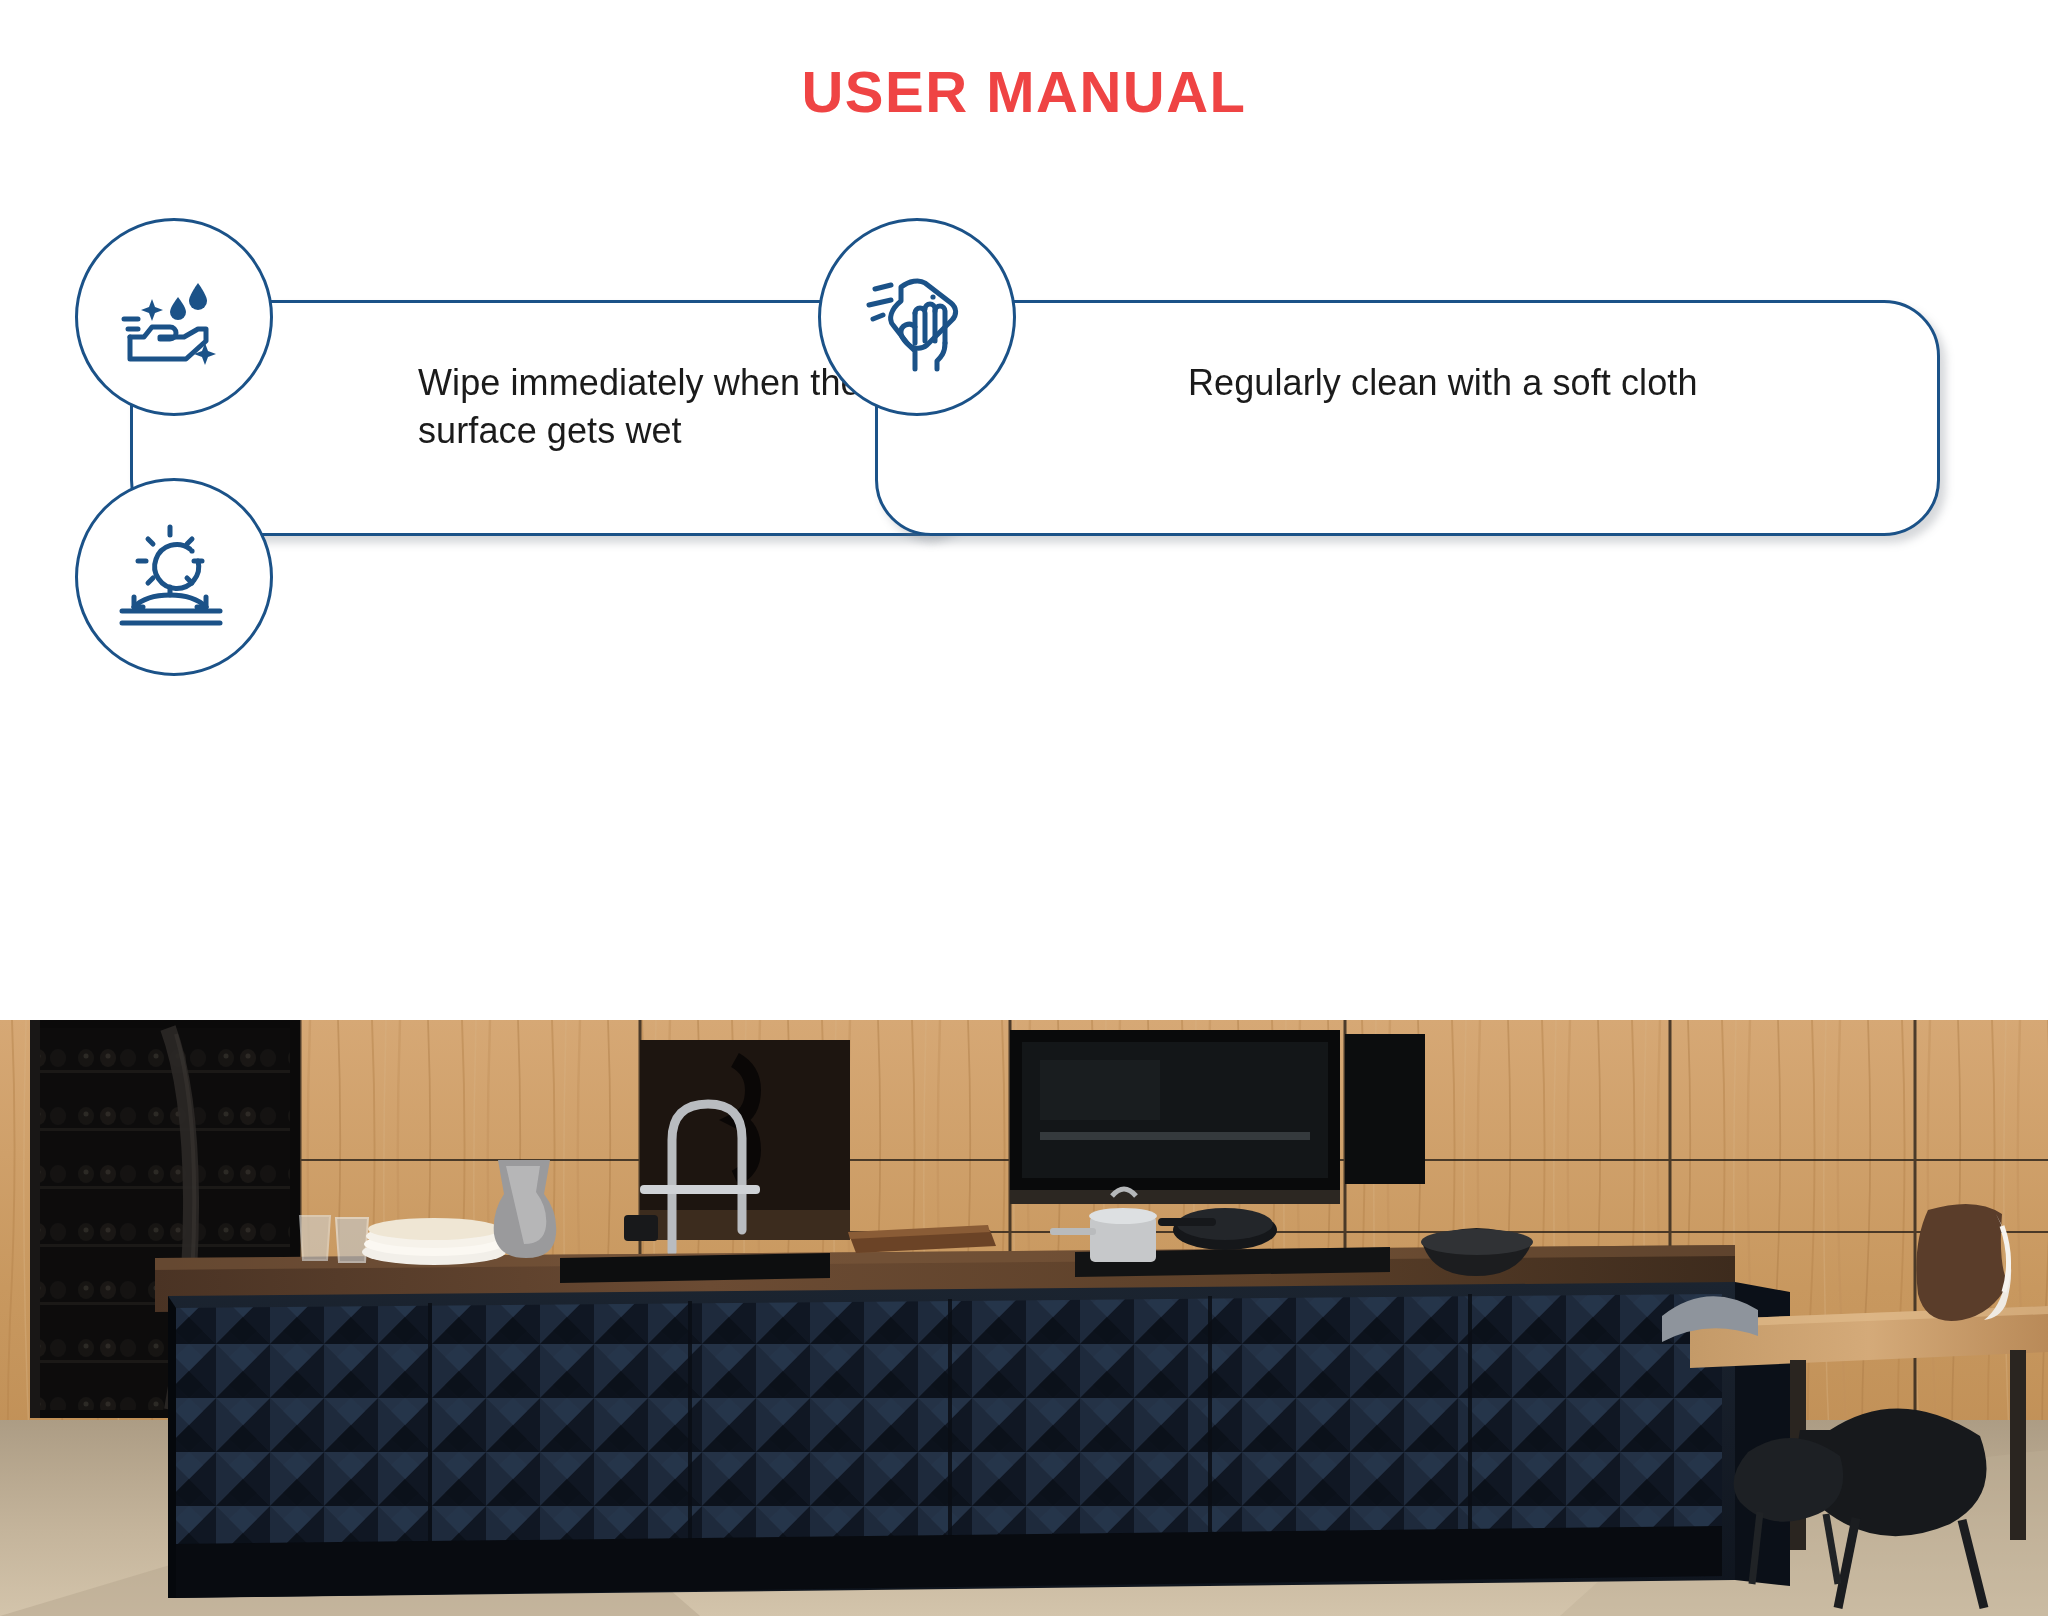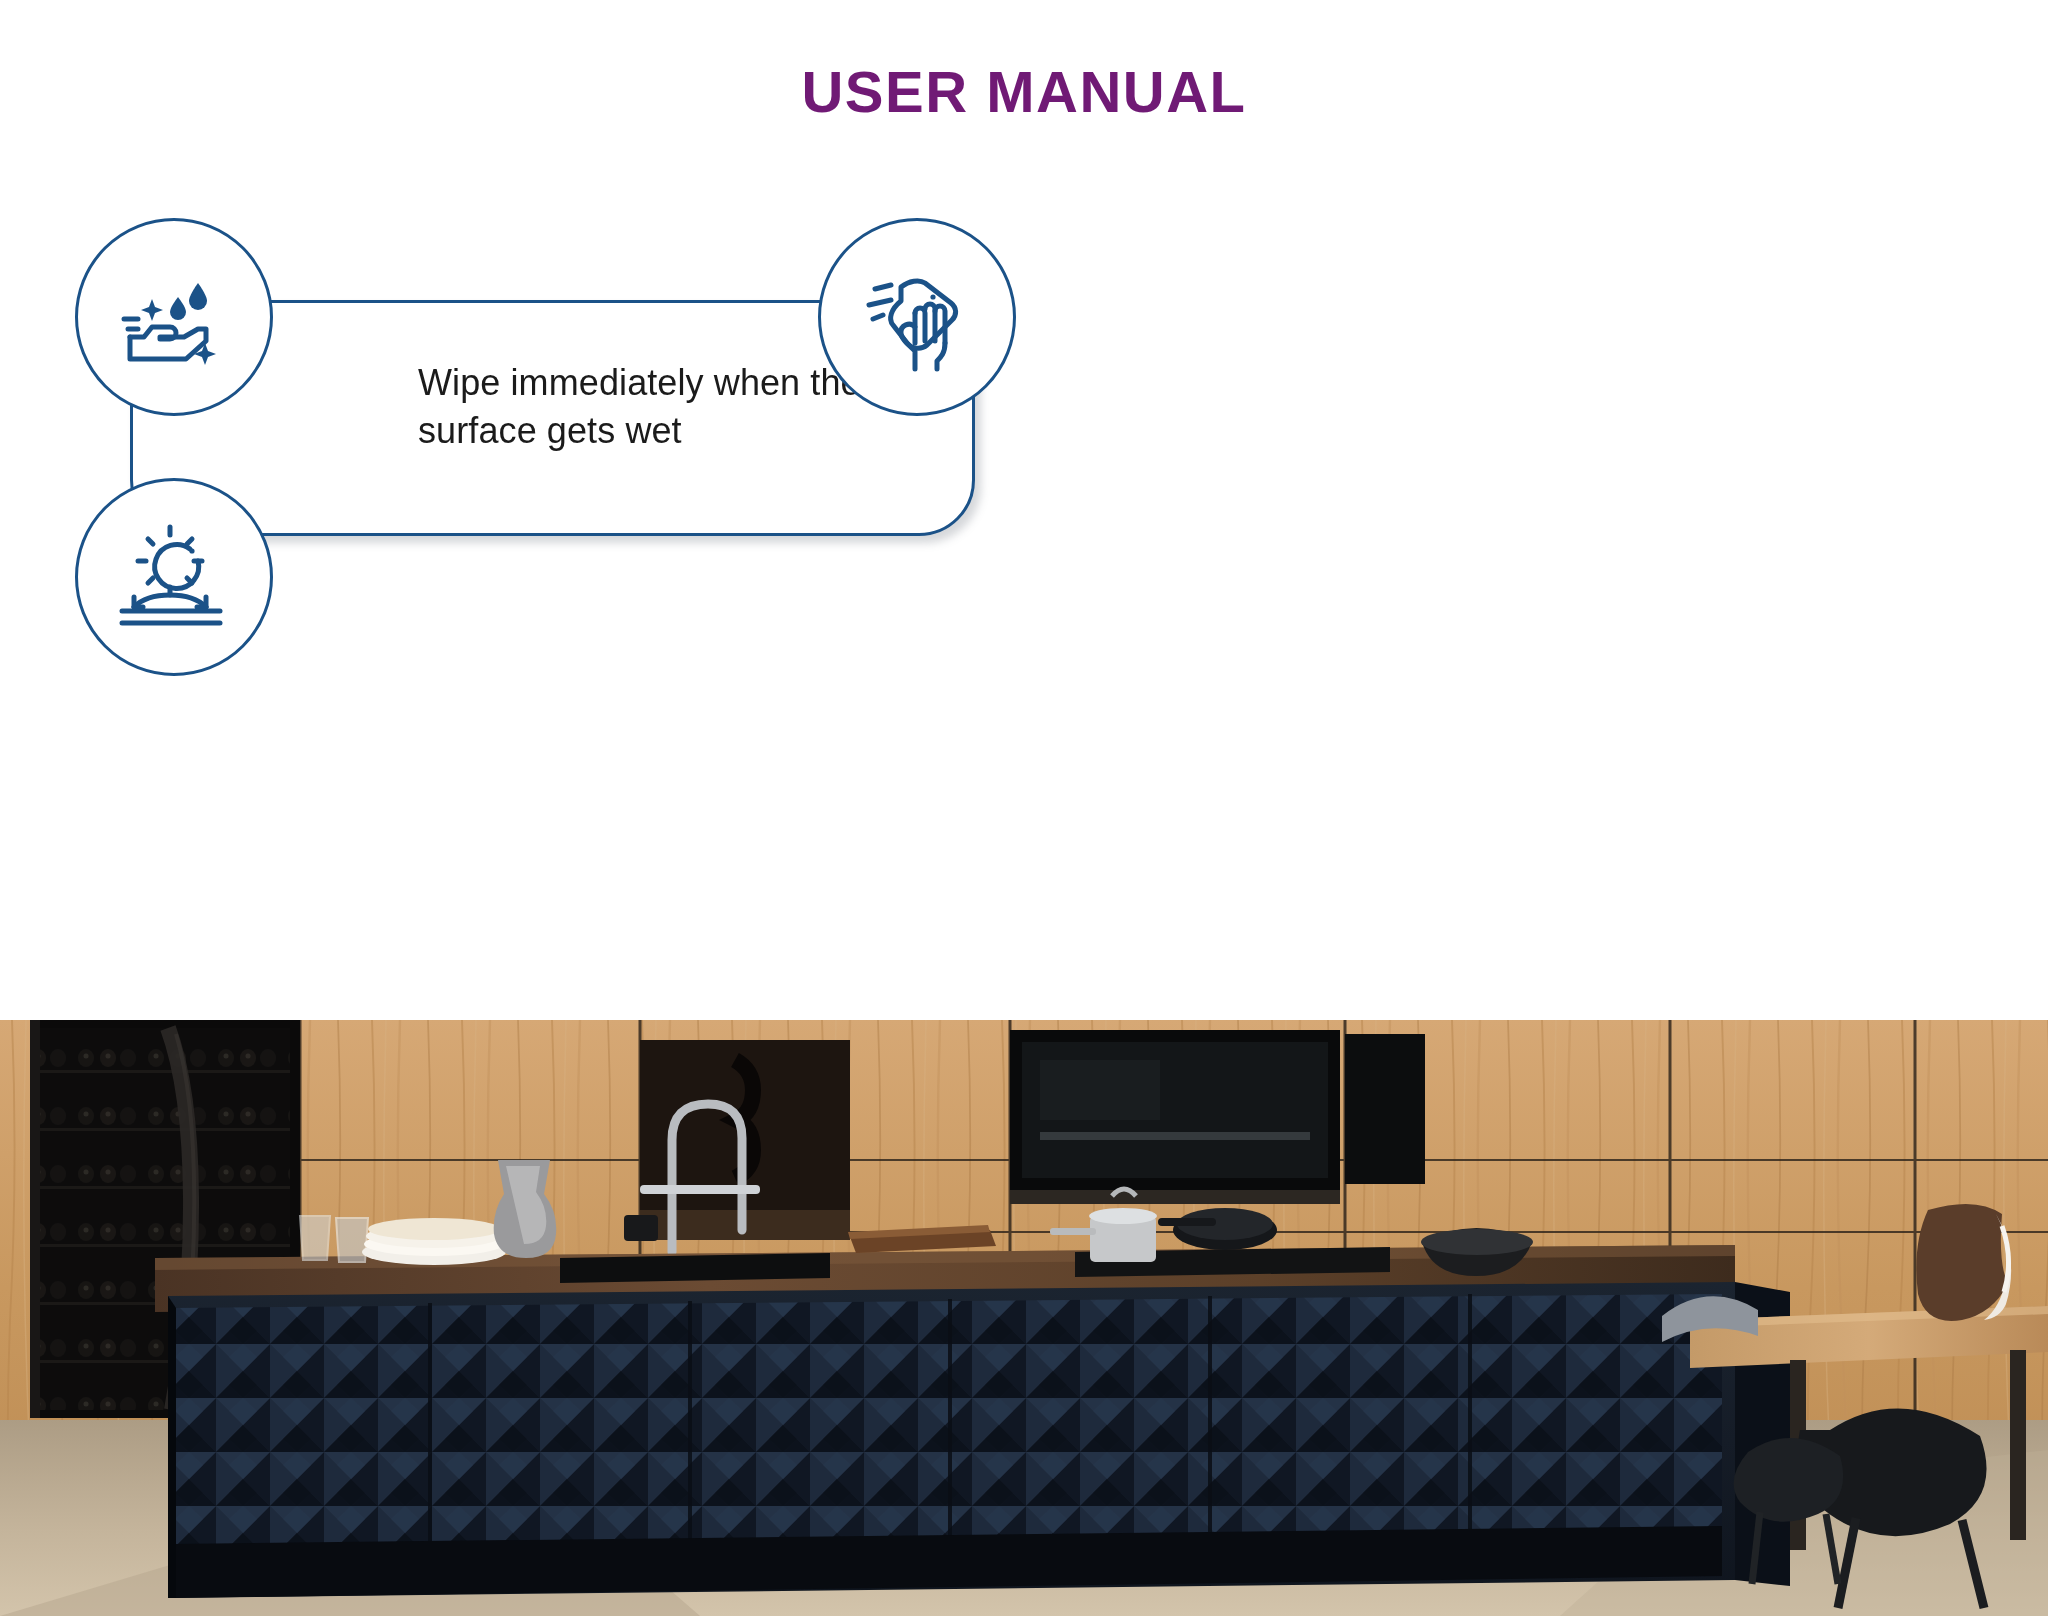--- a/index.html
+++ b/index.html
@@ -18,21 +18,21 @@
   
   .page-title {
     position: absolute;
     top: 60px;
     left: 0;
     width: 2048px;
     text-align: center;
     font-size: 58px;
     font-weight: 700;
     letter-spacing: 1.5px;
-    color: #701a75;
+    color: #ef4444;
     line-height: 1.1;
   }
 
   
   .cards-area {
     position: absolute;
     top: 0;
     left: 0;
     width: 2048px;
     height: 1020px;
@@ -96,20 +96,23 @@
 <body>
 
 <div class="page-title">USER MANUAL</div>
 
 <div class="cards-area">
 
   <div class="card card-1">
     <div class="card-text">Wipe immediately when the surface gets wet</div>
   </div>
 
+  <div class="card card-2">
+    <div class="card-text">Regularly clean with a soft cloth</div>
+  </div>
 
 
   <div class="icon-circle circle-1">
     <span>
       <svg class="icon-svg" width="120" height="120" viewBox="0 0 120 120" fill="none" stroke="#1b5288" stroke-width="5" stroke-linecap="round" stroke-linejoin="round">
 
         <path d="M84 26 C84 26 75 38 75 44 a9 9 0 0 0 18 0 C93 38 84 26 84 26 Z" fill="#1b5288" stroke="none"></path>
 
         <path d="M64 40 C64 40 56 50 56 55 a8 8 0 0 0 16 0 C72 50 64 40 64 40 Z" fill="#1b5288" stroke="none"></path>
 

